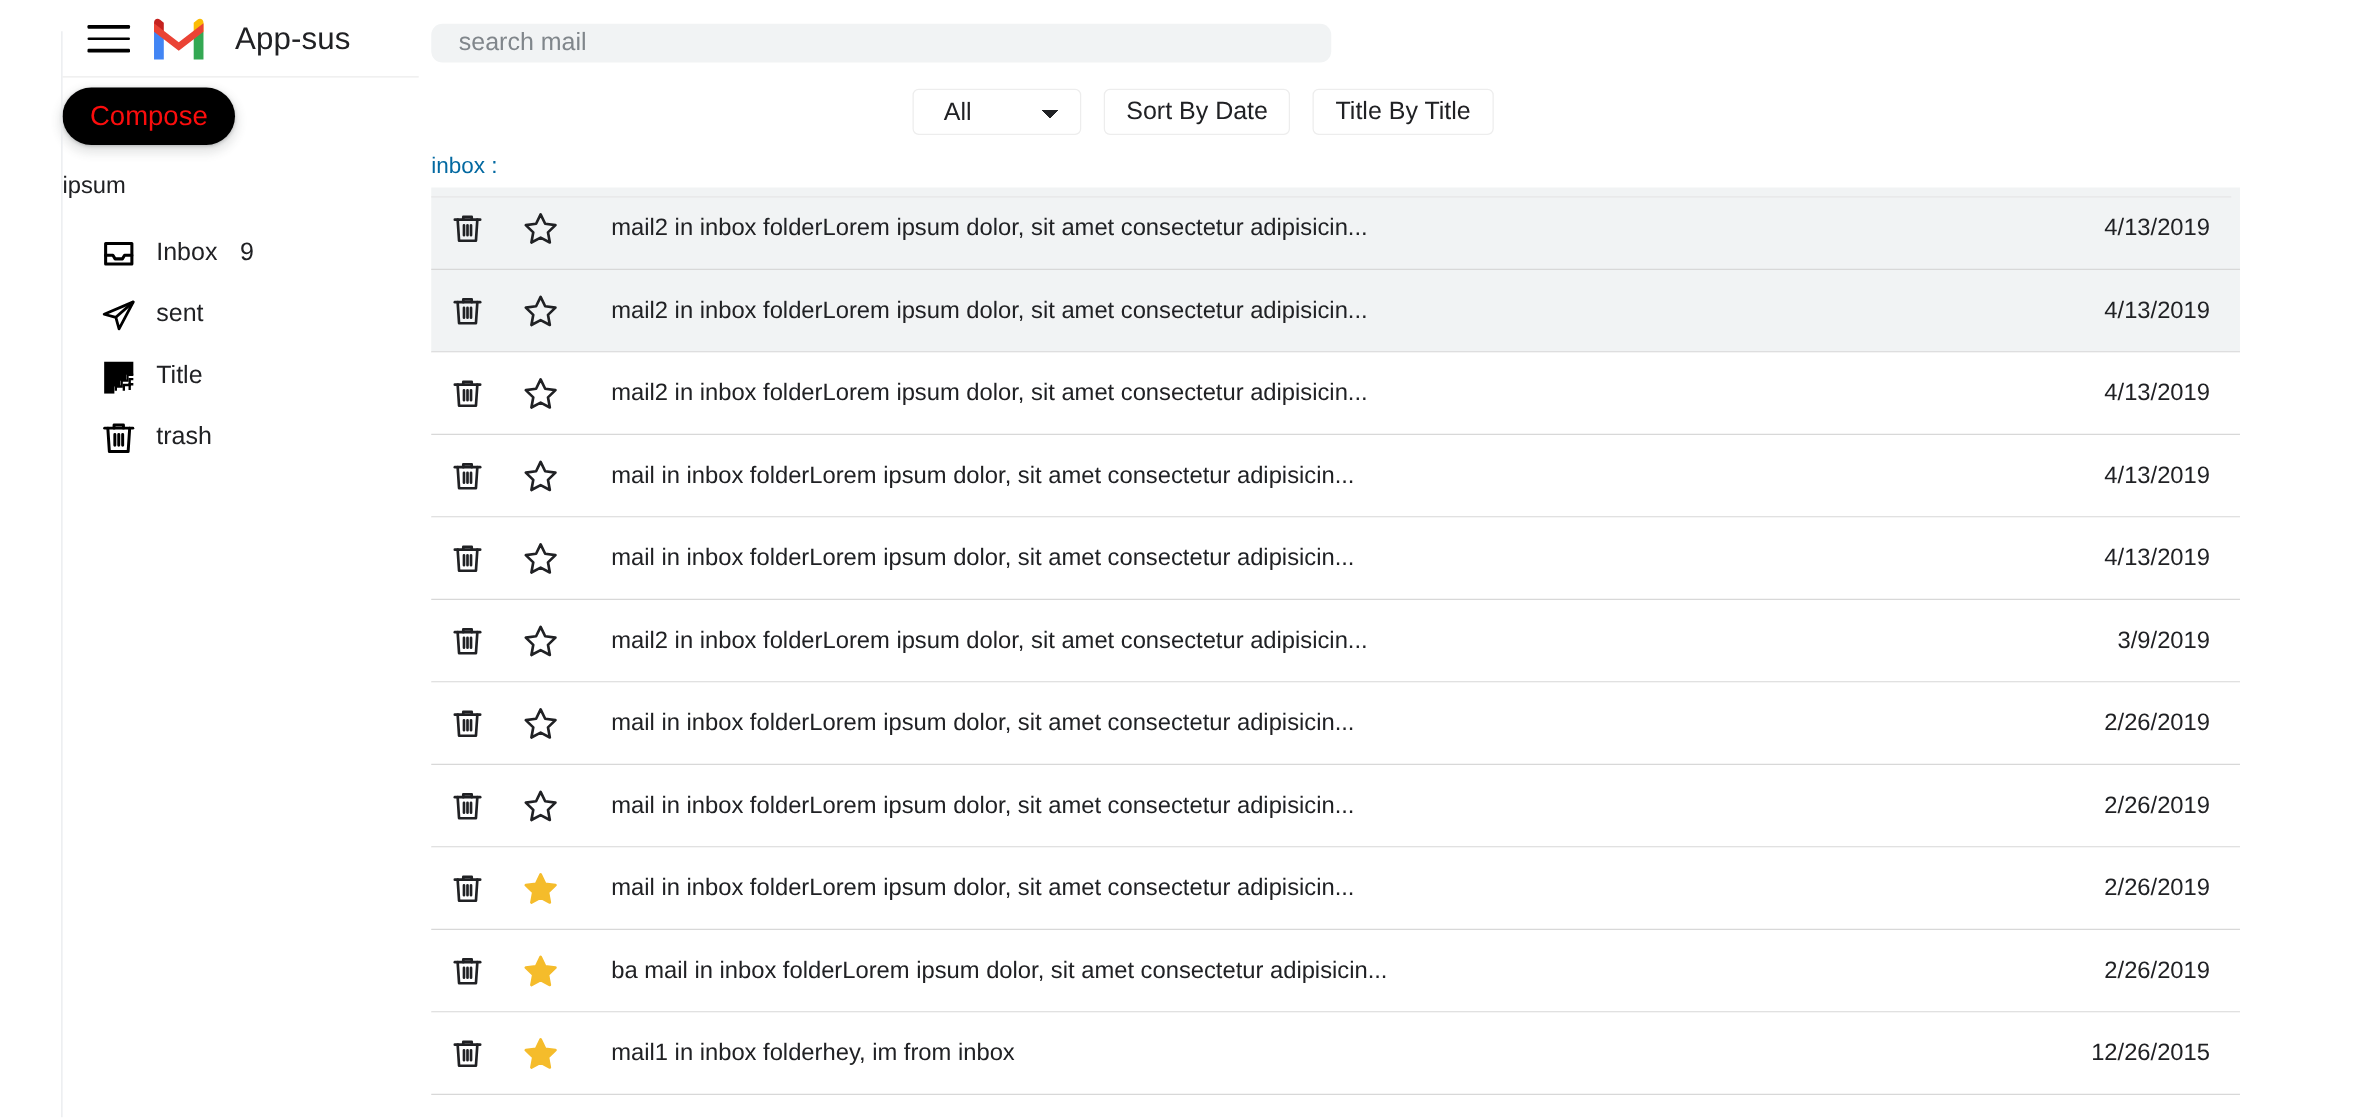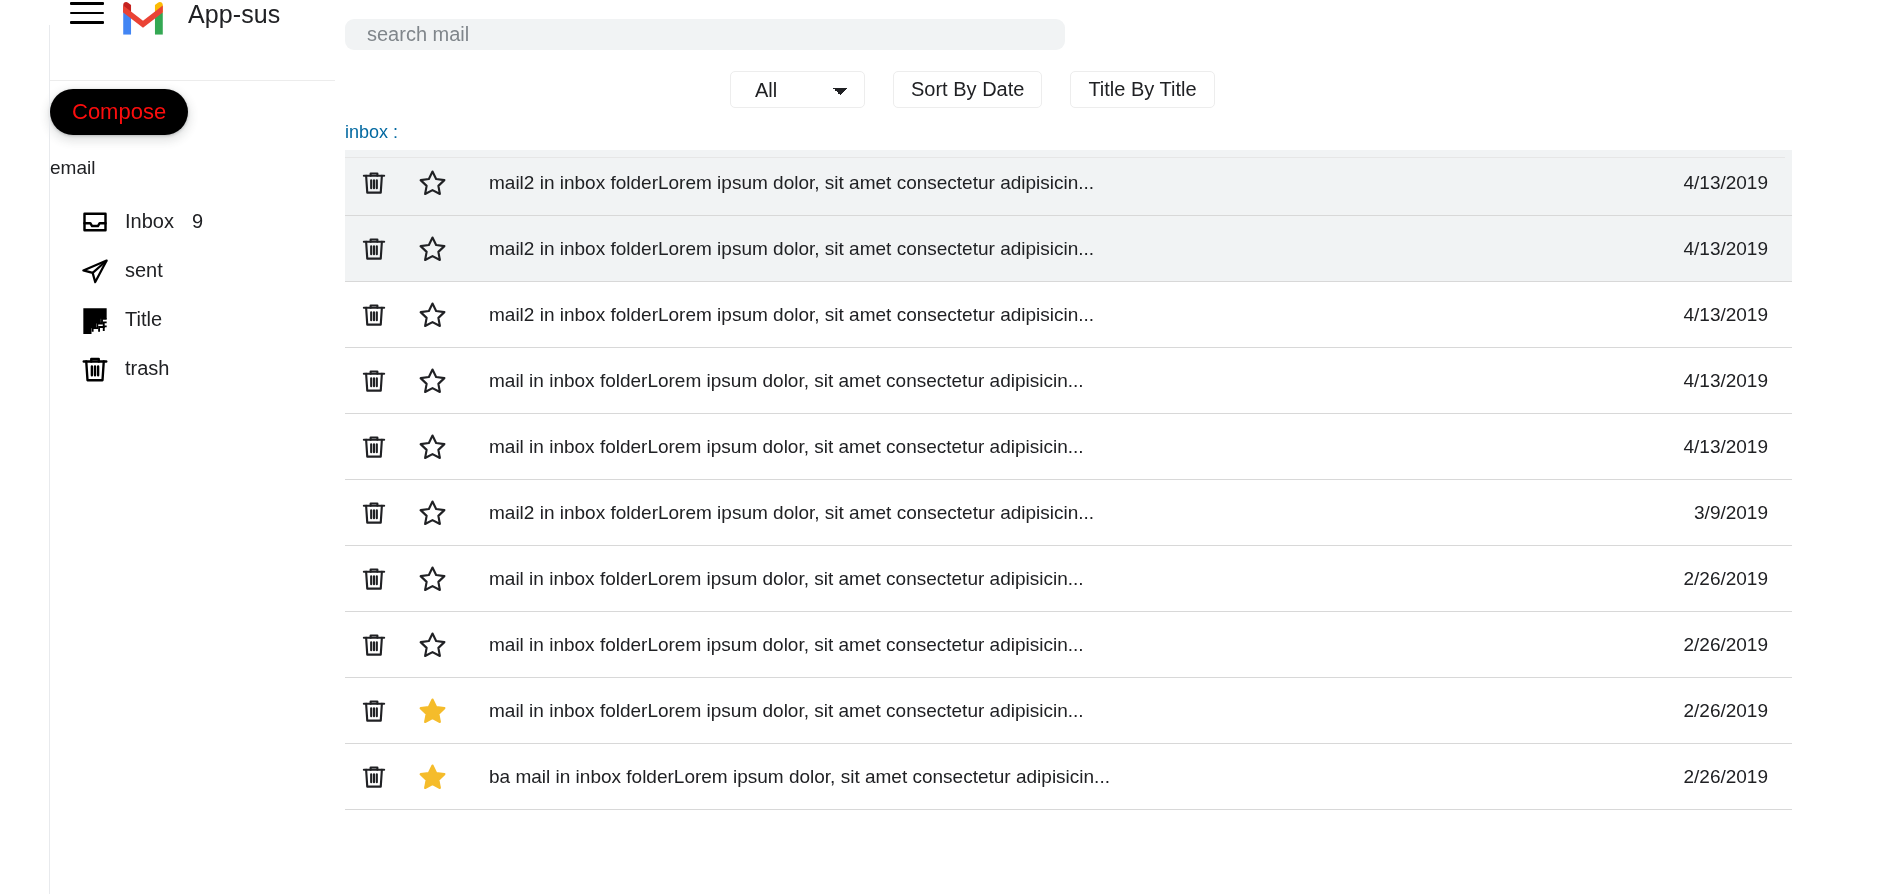--- a/index.html
+++ b/index.html
@@ -20,23 +20,23 @@
     background: #fff;
   }
   .sidebar::before {
     content: "";
     position: absolute;
     left: 49px; top: 25px; bottom: 0;
     width: 1px;
     background: #e8eaed;
   }
   .sidebar-head {
-    height: 81px;
+    height: 62px;
     display: flex;
-    align-items: flex-start;
+    align-items: center;
     padding-left: 70px;
     gap: 16px;
     position: relative;
   }
   .sidebar-head::after {
     content: "";
     position: absolute;
     left: 50px; right: 0; bottom: 0;
     height: 1px;
     background: #ececec;
@@ -114,21 +114,21 @@
     font-size: 20px;
     color: #3c4043;
     padding: 0 22px;
     font-family: "Liberation Sans", sans-serif;
   }
   .search-input::placeholder { color: #80868b; }
 
   .controls-row {
     display: flex;
     align-items: center;
-    gap: 28px;
+    gap: 18px;
     padding-left: 385px;
     margin-top: 21px;
   }
   .filter-select {
     width: 135px;
     height: 37px;
     font-size: 20px;
     color: #202124;
     background: #fff;
     border: 1px solid #ededed;
@@ -230,21 +230,21 @@
           <path d="M3.5 5.5 L25 22 L46.5 5.5 L46.5 13 L25 29.5 L3.5 13 Z" fill="#EA4335"></path>
         </svg>
       </span>
       <div class="app-title">App-sus</div>
     </div>
 
     <div class="compose-wrap">
       <button class="compose-btn">Compose</button>
     </div>
 
-    <div class="folder-title">email</div>
+    <div class="folder-title">ipsum</div>
 
     <nav class="folder-list">
 
       <div class="folder-item">
         <span class="folder-icon">
           <svg width="30" height="28" viewBox="0 0 24 24" fill="none" stroke="#000" stroke-width="2.1" stroke-linecap="round" stroke-linejoin="round">
             <path d="M3 5h18v14H3z"></path>
             <path d="M3 13h5l1.5 2.5h5L16 13h5"></path>
           </svg>
         </span>
@@ -471,16 +471,33 @@
             </svg>
           </span>
           <span class="cell-star">
             <svg width="31" height="30" viewBox="0 0 24 24" fill="#f5bc2b" stroke="#f5bc2b" stroke-width="1.7" stroke-linejoin="round">
               <path d="M12 2.8l2.9 6 6.6.9-4.8 4.6 1.2 6.5L12 17.7 6.1 20.8l1.2-6.5L2.5 9.7l6.6-.9z"></path>
             </svg>
           </span>
           <span class="cell-subject">ba mail in inbox folderLorem ipsum dolor, sit amet consectetur adipisicin...</span>
           <span class="cell-date">2/26/2019</span>
         </div>
+        <div class="mail-row">
+          <span class="cell-trash">
+            <svg width="28" height="27" viewBox="0 0 24 24" fill="none" stroke="#202124" stroke-width="1.9" stroke-linecap="round" stroke-linejoin="round">
+              <path d="M3 6h18"></path>
+              <path d="M9 6V4h6v2"></path>
+              <path d="M5 6l1 15h12l1-15"></path>
+              <path d="M9.5 10v7M12 10v7M14.5 10v7"></path>
+            </svg>
+          </span>
+          <span class="cell-star">
+            <svg width="31" height="30" viewBox="0 0 24 24" fill="#f5bc2b" stroke="#f5bc2b" stroke-width="1.7" stroke-linejoin="round">
+              <path d="M12 2.8l2.9 6 6.6.9-4.8 4.6 1.2 6.5L12 17.7 6.1 20.8l1.2-6.5L2.5 9.7l6.6-.9z"></path>
+            </svg>
+          </span>
+          <span class="cell-subject">mail1 in inbox folderhey, im from inbox</span>
+          <span class="cell-date">12/26/2015</span>
+        </div>
       </div>
 
   </section>
 </div>
 
 </body></html>

